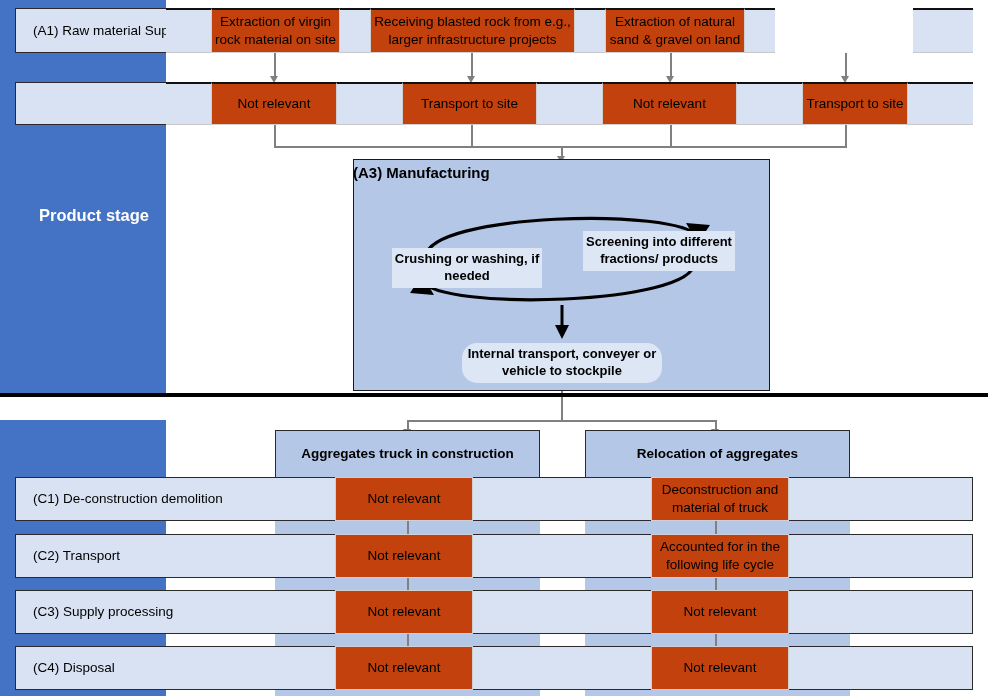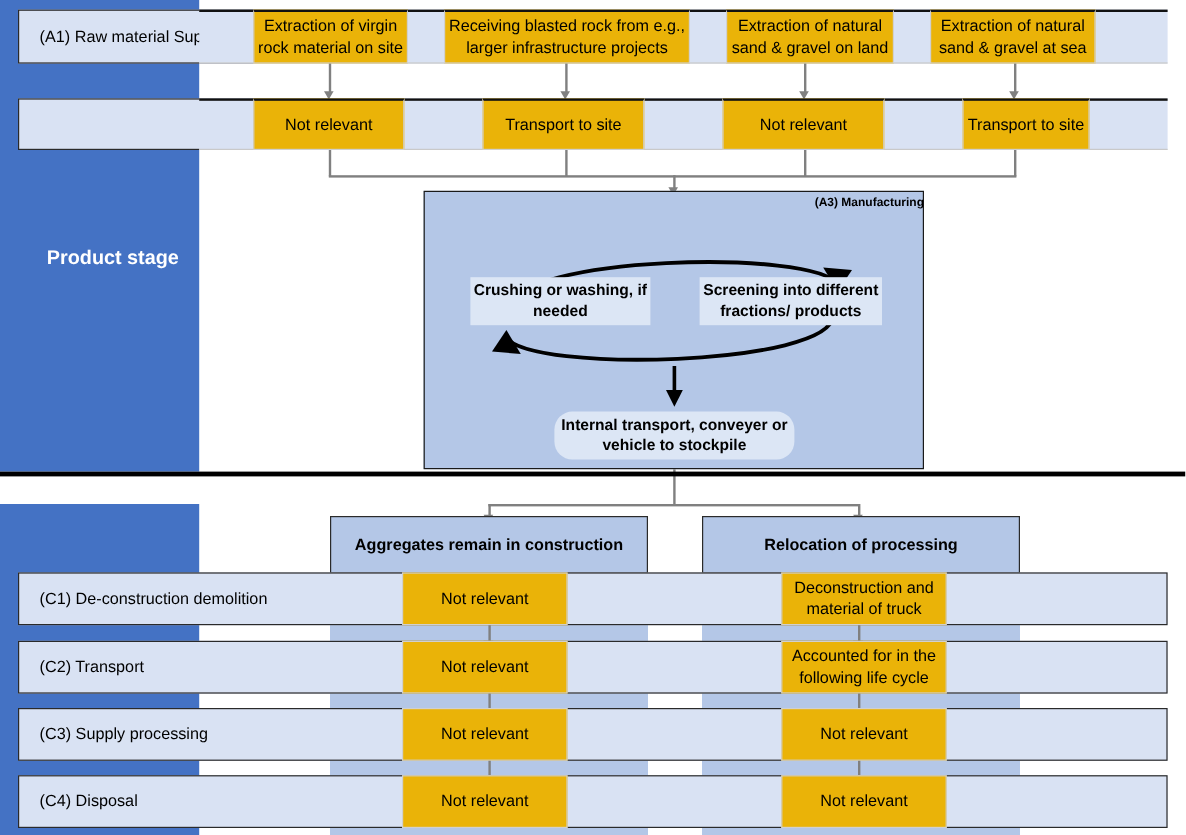--- a/index.html
+++ b/index.html
@@ -13,29 +13,29 @@
   .stage-title{color:#ffffff;font-weight:bold;font-size:16.5px;display:flex;align-items:center;justify-content:center;text-align:center;}
 
   
   .row-strip{background:#D9E2F3;border:1px solid #2a2a2a;}
   .row-label{color:#000;font-size:13.5px;line-height:1.28;display:flex;align-items:center;padding-left:18px;}
 
   
   .col-band{background:#B4C7E7;}
 
   
-  .cell-white{background:#eab308;border:1px solid #d0d0d0;display:flex;align-items:center;justify-content:center;text-align:center;font-size:13.5px;line-height:1.3;color:#000;}
+  .cell-white{background:#c2410c;border:1px solid #d0d0d0;display:flex;align-items:center;justify-content:center;text-align:center;font-size:13.5px;line-height:1.3;color:#000;}
   .cell-spacer{background:#D9E2F3;border-top:2px solid #111;border-bottom:1px solid #c9c9c9;}
 
   
   .scn-head{background:#B4C7E7;border:1px solid #2a2a2a;display:flex;align-items:center;justify-content:center;text-align:center;font-size:13.5px;font-weight:bold;line-height:1.28;color:#000;}
 
   
   .a3-box{background:#B4C7E7;border:1.5px solid #1a1a1a;}
-  .a3-title{font-size:10px;font-weight:bold;text-align:right;color:#000;}
+  .a3-title{font-size:15px;font-weight:bold;text-align:left;color:#000;}
   .a3-inner{background:#DCE6F5;display:flex;align-items:center;justify-content:center;text-align:center;font-size:13px;font-weight:bold;line-height:1.3;color:#000;}
 
   
   .ln-v{background:#808080;width:1.5px;}
   .ln-h{background:#808080;height:1.5px;}
   .arrow-d{width:0;height:0;border-left:4.5px solid transparent;border-right:4.5px solid transparent;border-top:7px solid #808080;}
 
   .blackrule{background:#000000;height:4px;}
 
   .a1-toprule{border-top:2px solid #111;}
@@ -53,21 +53,20 @@
 
   <div class="abs cell-spacer" style="left:166px;top:8px;width:45px;height:45px;"></div>
   <div class="abs cell-spacer" style="left:340px;top:8px;width:30px;height:45px;"></div>
   <div class="abs cell-spacer" style="left:575px;top:8px;width:30px;height:45px;"></div>
   <div class="abs cell-spacer" style="left:745px;top:8px;width:30px;height:45px;"></div>
   <div class="abs cell-spacer" style="left:913px;top:8px;width:60px;height:45px;"></div>
 
   <div class="abs cell-white a1-toprule" style="left:211px;top:8px;width:129px;height:45px;">Extraction of virgin rock material on site</div>
   <div class="abs cell-white a1-toprule" style="left:605px;top:8px;width:140px;height:45px;">Extraction of natural sand &amp; gravel on land</div>
   <div class="abs cell-white a1-toprule" style="left:370px;top:8px;width:205px;height:45px;">Receiving blasted rock from e.g., larger infrastructure projects</div>
-  <div class="abs cell-white a1-toprule" style="left:775px;top:8px;width:138px;height:45px;">Extraction of natural sand &amp; gravel at sea</div>
 
   <div class="abs ln-v" style="left:274px;top:53px;height:25px;"></div>
   <div class="abs arrow-d" style="left:270px;top:76px;"></div>
   <div class="abs ln-v" style="left:471px;top:53px;height:25px;"></div>
   <div class="abs arrow-d" style="left:467px;top:76px;"></div>
   <div class="abs ln-v" style="left:670px;top:53px;height:25px;"></div>
   <div class="abs arrow-d" style="left:666px;top:76px;"></div>
   <div class="abs ln-v" style="left:845px;top:53px;height:25px;"></div>
   <div class="abs arrow-d" style="left:841px;top:76px;"></div>
 
@@ -95,21 +94,21 @@
   <div class="abs a3-box" style="left:353px;top:159px;width:417px;height:232px;"></div>
   <div class="abs a3-title" style="left:353px;top:164px;width:417px;height:18px;">(A3) Manufacturing</div>
 
   <svg class="abs" style="left:380px;top:195px;width:360px;height:120px;" viewBox="0 0 360 120">
     <path d="M 46 62 C 46 18, 300 12, 318 42" fill="none" stroke="#000" stroke-width="3.2"></path>
     <polygon points="318,48 306,28 330,30" fill="#000"></polygon>
     <path d="M 314 68 C 314 110, 60 116, 42 86" fill="none" stroke="#000" stroke-width="3.2"></path>
     <polygon points="42,80 54,100 30,98" fill="#000"></polygon>
   </svg>
 
-  <div class="abs a3-inner" style="left:392px;top:231px;width:150px;height:40px;">Crushing or washing, if needed</div>
+  <div class="abs a3-inner" style="left:392px;top:248px;width:150px;height:40px;">Crushing or washing, if needed</div>
   <div class="abs a3-inner" style="left:583px;top:231px;width:152px;height:40px;">Screening into different fractions/ products</div>
 
   <svg class="abs" style="left:552px;top:305px;width:20px;height:36px;" viewBox="0 0 20 36">
     <line x1="10" y1="0" x2="10" y2="24" stroke="#000" stroke-width="3"></line>
     <polygon points="10,34 3,20 17,20" fill="#000"></polygon>
   </svg>
 
   <div class="abs a3-inner" style="left:462px;top:343px;width:200px;height:40px;border-radius:15px;">Internal transport, conveyer or vehicle to stockpile</div>
 
   <div class="abs ln-v" style="left:561px;top:391px;height:30px;"></div>
@@ -119,22 +118,22 @@
   <div class="abs ln-v" style="left:715px;top:420px;height:11px;"></div>
   <div class="abs arrow-d" style="left:711px;top:429px;"></div>
 
   <div class="abs blackrule" style="left:0;top:393px;width:988px;"></div>
 
   <div class="abs stage-band" style="left:0;top:420px;width:166px;height:276px;"></div>
 
   <div class="abs col-band" style="left:275px;top:430px;width:265px;height:266px;"></div>
   <div class="abs col-band" style="left:585px;top:430px;width:265px;height:266px;"></div>
 
-  <div class="abs scn-head" style="left:275px;top:430px;width:265px;height:48px;">Aggregates remain in construction</div>
-  <div class="abs scn-head" style="left:585px;top:430px;width:265px;height:48px;">Relocation of processing</div>
+  <div class="abs scn-head" style="left:275px;top:430px;width:265px;height:48px;">Aggregates truck in construction</div>
+  <div class="abs scn-head" style="left:585px;top:430px;width:265px;height:48px;">Relocation of aggregates</div>
 
   <div class="abs row-strip" style="left:15px;top:477px;width:958px;height:44px;"></div>
   <div class="abs row-label" style="left:15px;top:477px;width:264px;height:44px;">(C1) De-construction demolition</div>
   <div class="abs cell-white" style="left:335px;top:477px;width:138px;height:44px;">Not relevant</div>
   <div class="abs cell-white" style="left:651px;top:477px;width:138px;height:44px;">Deconstruction and material of truck</div>
 
   <div class="abs ln-v" style="left:407px;top:521px;height:22px;"></div>
   <div class="abs arrow-d" style="left:403px;top:534px;"></div>
   <div class="abs ln-v" style="left:715px;top:521px;height:22px;"></div>
   <div class="abs arrow-d" style="left:711px;top:534px;"></div>

